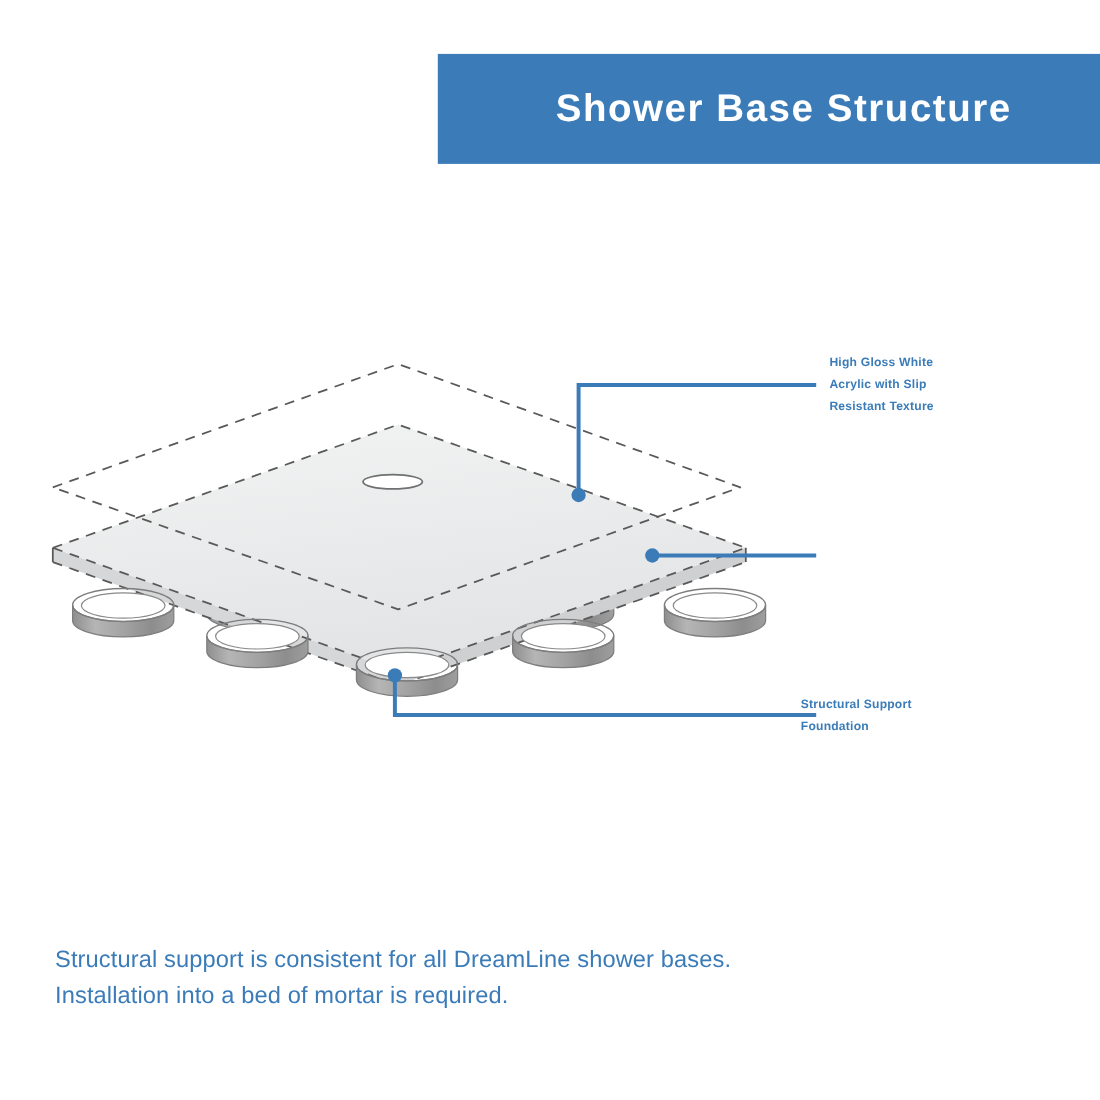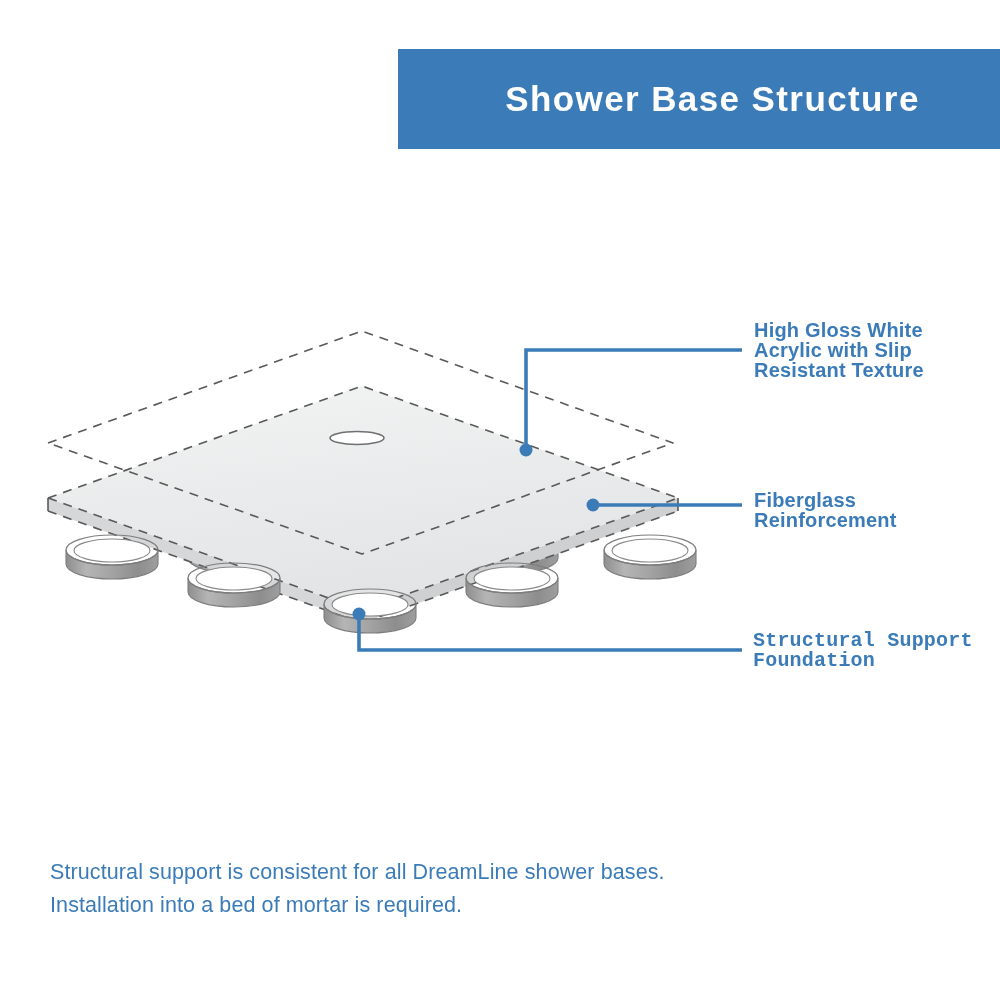--- a/index.html
+++ b/index.html
@@ -46,30 +46,30 @@
     left: 0;
     top: 0;
     width: 1000px;
     height: 1000px;
   }
 
   
   .callout-label {
     position: absolute;
     color: #3b7cb8;
-    font-size: 20px;
+    font-size: 11px;
     font-weight: bold;
     line-height: 20px;
     letter-spacing: 0.2px;
     font-family: "Liberation Sans", sans-serif;
     white-space: pre-line;
   }
   #callout-label-0 { left: 754px; top: 320px; width: 230px; }
   #callout-label-1 { left: 754px; top: 490px; width: 230px; }
-  #callout-label-2 { left: 753px; top: 631px; width: 230px; font-family: Liberation Mono, monospace; }
+  #callout-label-2 { left: 728px; top: 631px; width: 230px; }
 
   
   #footer-caption {
     position: absolute;
     left: 50px;
     top: 856px;
     width: 620px;
     color: #3b7cb8;
     font-size: 21.5px;
     font-weight: normal;
@@ -172,21 +172,19 @@
         <path d="M 359 614 L 359 650 L 742 650" fill="none" stroke="#3b7cb8" stroke-width="3.6"></path>
         <circle cx="359" cy="614" r="6.5" fill="#3b7cb8" stroke="none"></circle>
       </g>
     </g>
   </svg>
 
   <div class="callout-label" id="callout-label-0">High Gloss White
 Acrylic with Slip
 Resistant Texture</div>
 
-  <div class="callout-label" id="callout-label-1">Fiberglass
-Reinforcement</div>
 
   <div class="callout-label" id="callout-label-2">Structural Support
 Foundation</div>
 
   <div id="footer-caption">Structural support is consistent for all DreamLine shower bases. Installation into a bed of mortar is required.</div>
 
 </div>
 
 </body></html>

